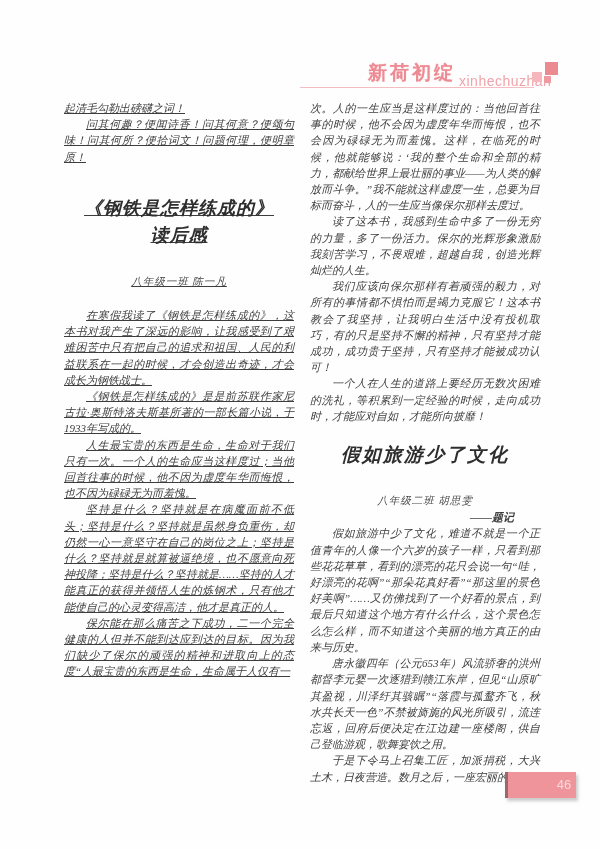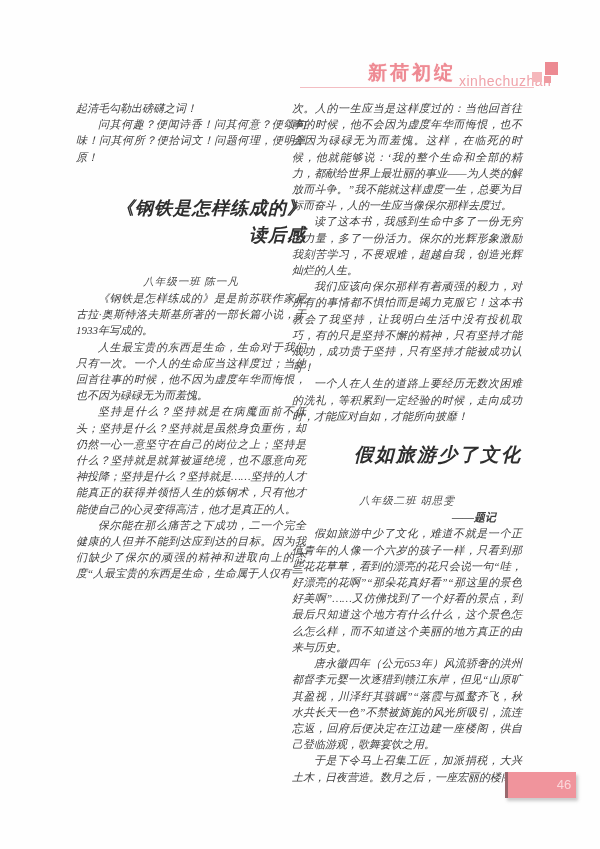--- a/index.html
+++ b/index.html
@@ -29,27 +29,27 @@
   .logo .sq1{position:absolute;left:14px;top:2px;width:13px;height:13px;background:#ec8a92;}
   .logo .sq2{position:absolute;left:1px;top:12px;width:10px;height:10px;background:#f5b7bb;}
   .logo .sq3{position:absolute;left:13px;top:16px;width:7px;height:7px;background:#ef9aa0;}
   
   .col{
     position:absolute;top:100px;width:230px;
     font-size:11px;line-height:16.2px;
     text-align:justify;
     font-style:italic;
   }
-  .col-left{left:76px;}
-  .col-right{left:292px;}
+  .col-left{left:64px;text-decoration:underline;}
+  .col-right{left:310px;}
   .col p{margin:0;text-indent:2em;}
   .col p.noindent{text-indent:0;}
   
   .a-title{
-    text-align:right;font-weight:bold;font-style:italic;
+    text-align:center;font-weight:bold;font-style:italic;
     font-size:18px;line-height:27px;letter-spacing:1px;
     text-indent:0;color:#2e2e2e;
   }
   .a-title.mt1{margin-top:30px;}
   .a-title.mt2{margin-top:17px;font-size:19px;letter-spacing:2px;}
   .a-author{
     text-align:center;font-size:10.5px;letter-spacing:1px;
     margin-top:25px;color:#474747;text-indent:0;
   }
   .body-start{margin-top:17px !important;}
@@ -83,20 +83,21 @@
   </div>
 
   <div class="col col-left">
     <p class="noindent">起清毛勾勒出磅礴之词！</p>
     <p>问其何趣？便闻诗香！问其何意？便颂句味！问其何所？便拾词文！问题何理，便明章原！</p>
 
     <div class="a-title mt1">《钢铁是怎样练成的》</div>
     <div class="a-title">读后感</div>
     <div class="a-author">八年级一班 陈一凡</div>
 
+    <p class="body-start">在寒假我读了《钢铁是怎样练成的》，这本书对我产生了深远的影响，让我感受到了艰难困苦中只有把自己的追求和祖国、人民的利益联系在一起的时候，才会创造出奇迹，才会成长为钢铁战士。</p>
     <p>《钢铁是怎样练成的》是是前苏联作家尼古拉·奥斯特洛夫斯基所著的一部长篇小说，于1933年写成的。</p>
     <p>人生最宝贵的东西是生命，生命对于我们只有一次。一个人的生命应当这样度过；当他回首往事的时候，他不因为虚度年华而悔恨，也不因为碌碌无为而羞愧。</p>
     <p>坚持是什么？坚持就是在病魔面前不低头；坚持是什么？坚持就是虽然身负重伤，却仍然一心一意坚守在自己的岗位之上；坚持是什么？坚持就是就算被逼绝境，也不愿意向死神投降；坚持是什么？坚持就是……坚持的人才能真正的获得并领悟人生的炼钢术，只有他才能使自己的心灵变得高洁，他才是真正的人。</p>
     <p>保尔能在那么痛苦之下成功，二一个完全健康的人但并不能到达应到达的目标。因为我们缺少了保尔的顽强的精神和进取向上的态度“人最宝贵的东西是生命，生命属于人仅有一</p>
   </div>
 
   <div class="col col-right">
     <p class="noindent">次。人的一生应当是这样度过的：当他回首往事的时候，他不会因为虚度年华而悔恨，也不会因为碌碌无为而羞愧。这样，在临死的时候，他就能够说：‘我的整个生命和全部的精力，都献给世界上最壮丽的事业——为人类的解放而斗争。”我不能就这样虚度一生，总要为目标而奋斗，人的一生应当像保尔那样去度过。</p>
     <p>读了这本书，我感到生命中多了一份无穷的力量，多了一份活力。保尔的光辉形象激励我刻苦学习，不畏艰难，超越自我，创造光辉灿烂的人生。</p>
     <p>我们应该向保尔那样有着顽强的毅力，对所有的事情都不惧怕而是竭力克服它！这本书教会了我坚持，让我明白生活中没有投机取巧，有的只是坚持不懈的精神，只有坚持才能成功，成功贵于坚持，只有坚持才能被成功认可！</p>

